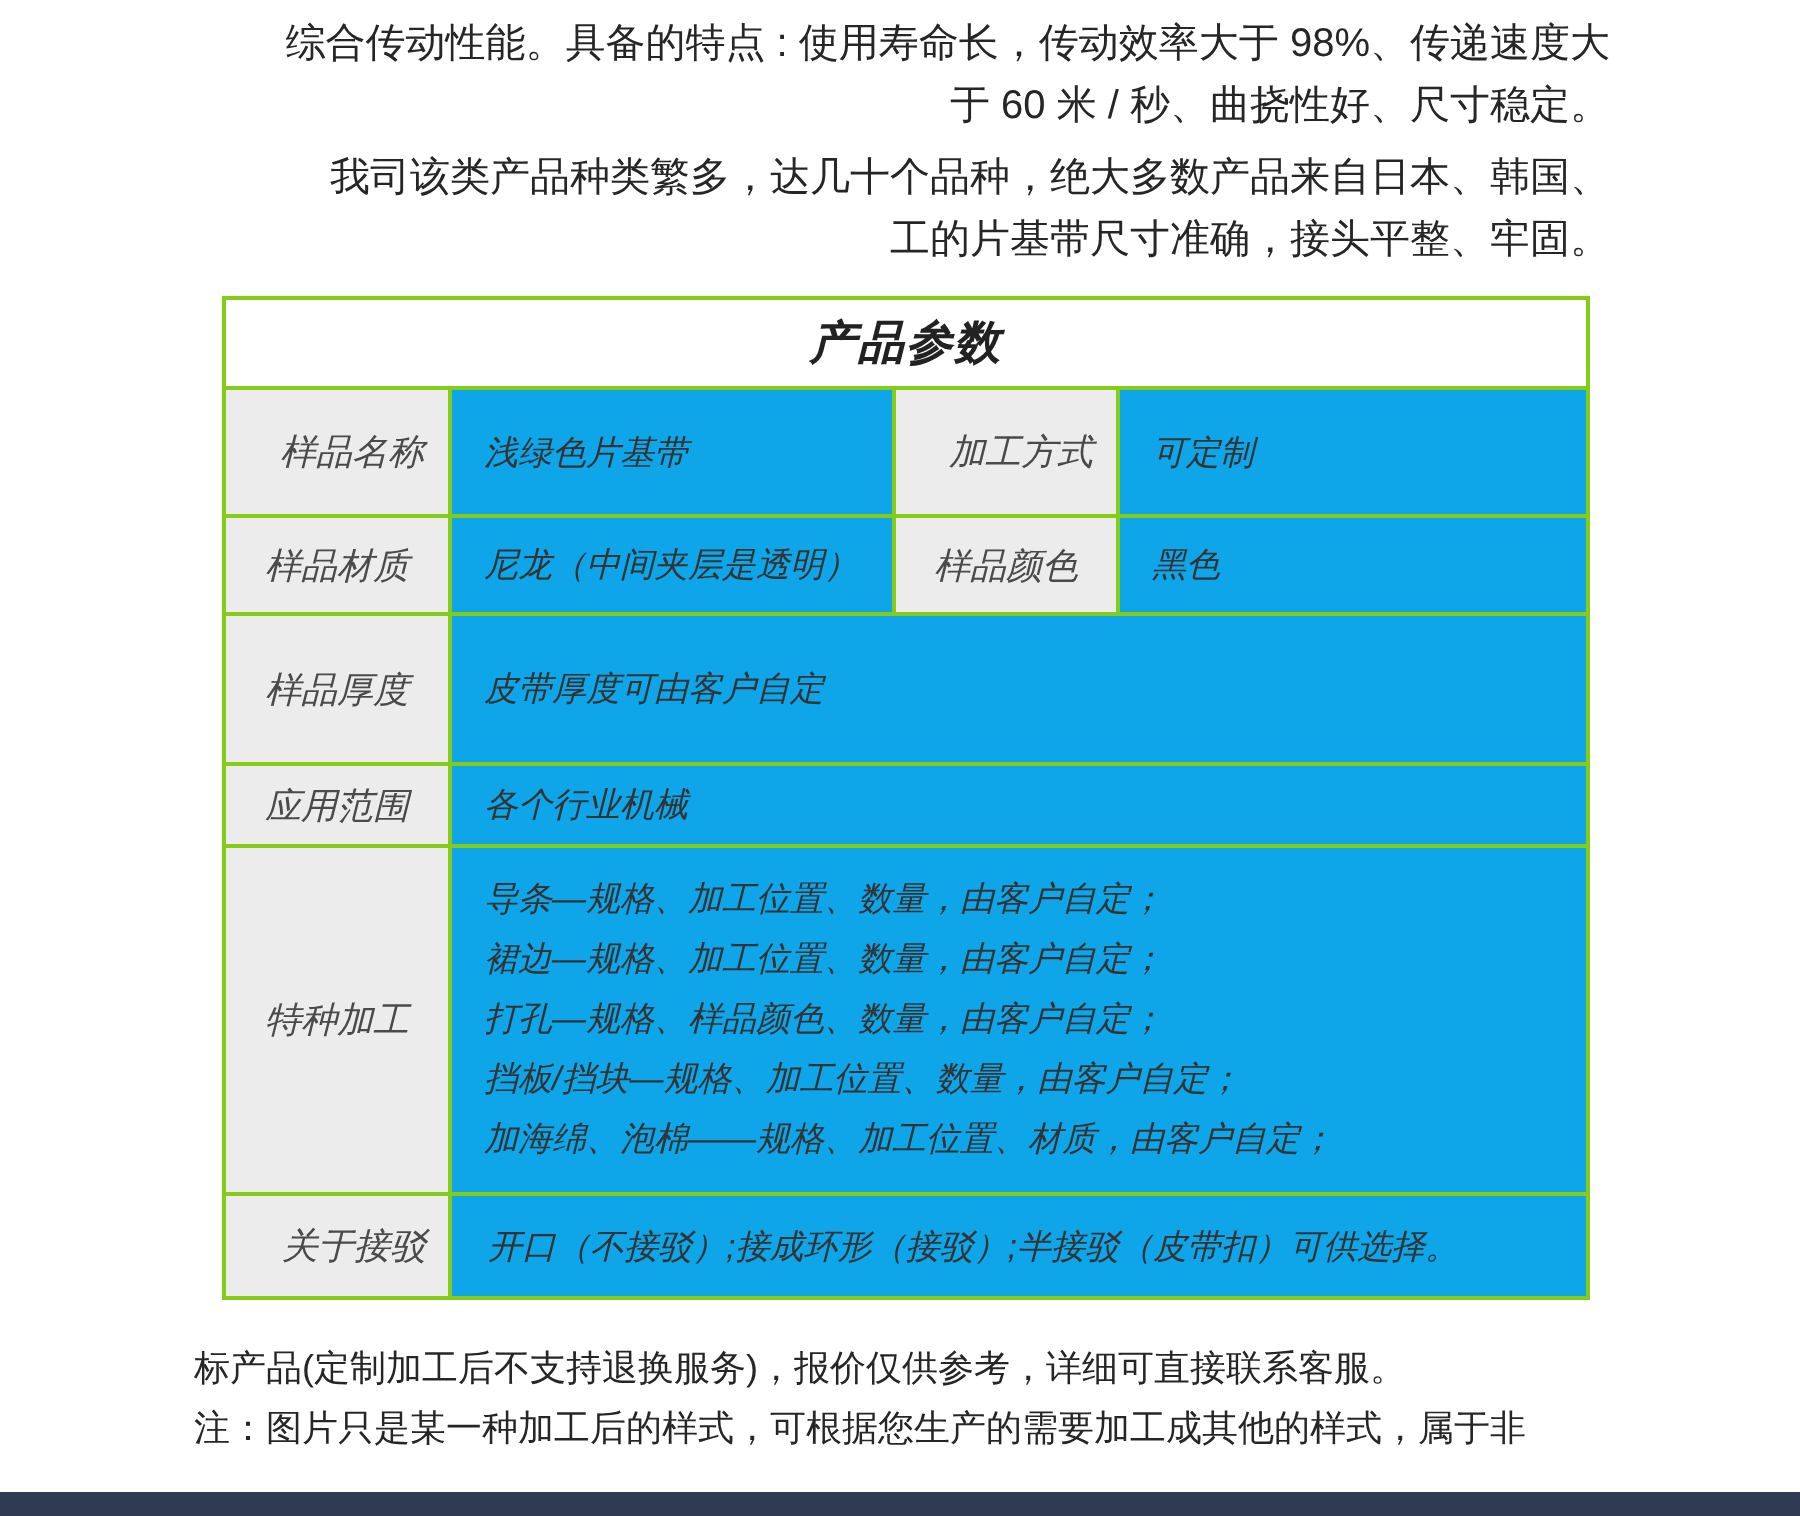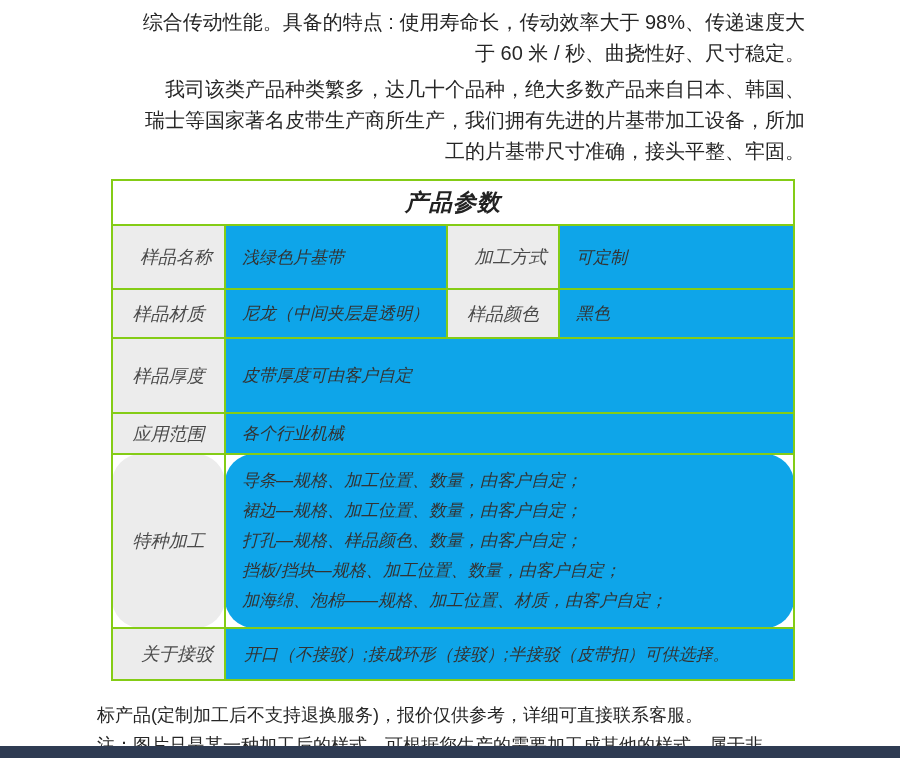--- a/index.html
+++ b/index.html
@@ -67,21 +67,21 @@
     color: #333333;
     text-align: left;
     padding-left: 16px;
     padding-right: 10px;
     background: #0ea5e9;
   }
   tr.row-1 td { height: 60px; padding-left: 16px; }
   tr.row-2 td { height: 45px; }
   tr.row-3 td { height: 71px; }
   tr.row-4 td { height: 37px; }
-  tr.row-5 td { height: 170px; border-radius: 29px; }
+  tr.row-5 td { height: 170px; }
   tr.row-6 td { height: 48px; padding-left: 18px; }
   .special-line {
     line-height: 30px;
     font-size: 17px;
     color: #333333;
   }
   .note {
     margin-top: 19px;
     font-size: 18px;
     line-height: 30px;
@@ -102,21 +102,20 @@
 <div class="page">
   <div class="content">
 
     <div class="para para-1">
       <div>综合传动性能。具备的特点 : 使用寿命长，传动效率大于 98%、传递速度大</div>
       <div>于 60 米 / 秒、曲挠性好、尺寸稳定。</div>
     </div>
 
     <div class="para para-2">
       <div class="indent-line">我司该类产品种类繁多，达几十个品种，绝大多数产品来自日本、韩国、</div>
-      <div>瑞士等国家著名皮带生产商所生产，我们拥有先进的片基带加工设备，所加</div>
       <div>工的片基带尺寸准确，接头平整、牢固。</div>
     </div>
 
     <table class="params-table">
       <colgroup>
         <col style="width:113px">
         <col style="width:222px">
         <col style="width:112px">
         <col style="width:235px">
       </colgroup>

